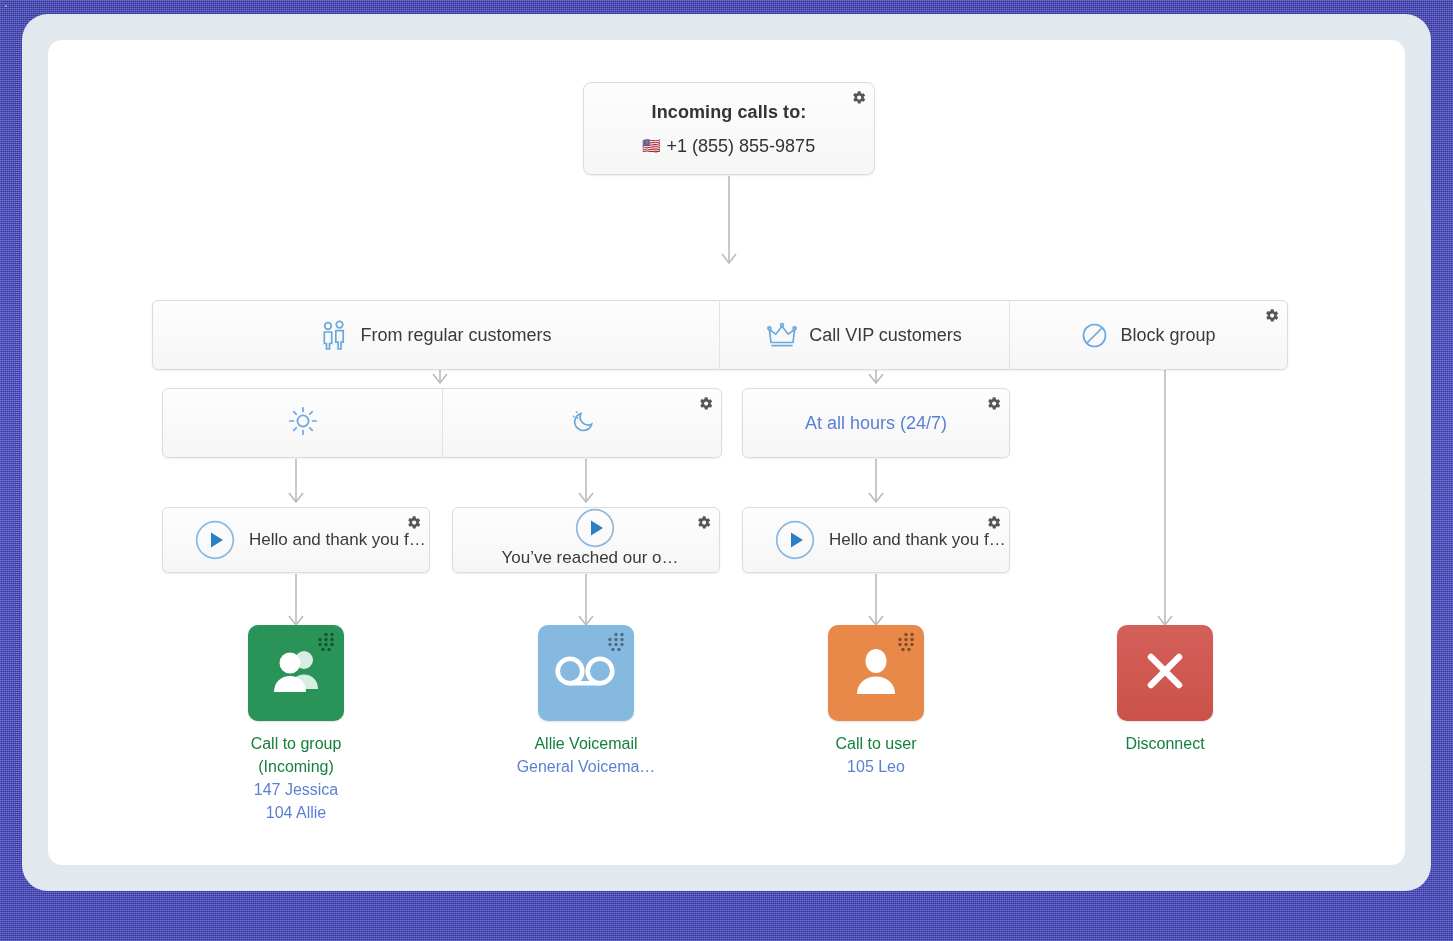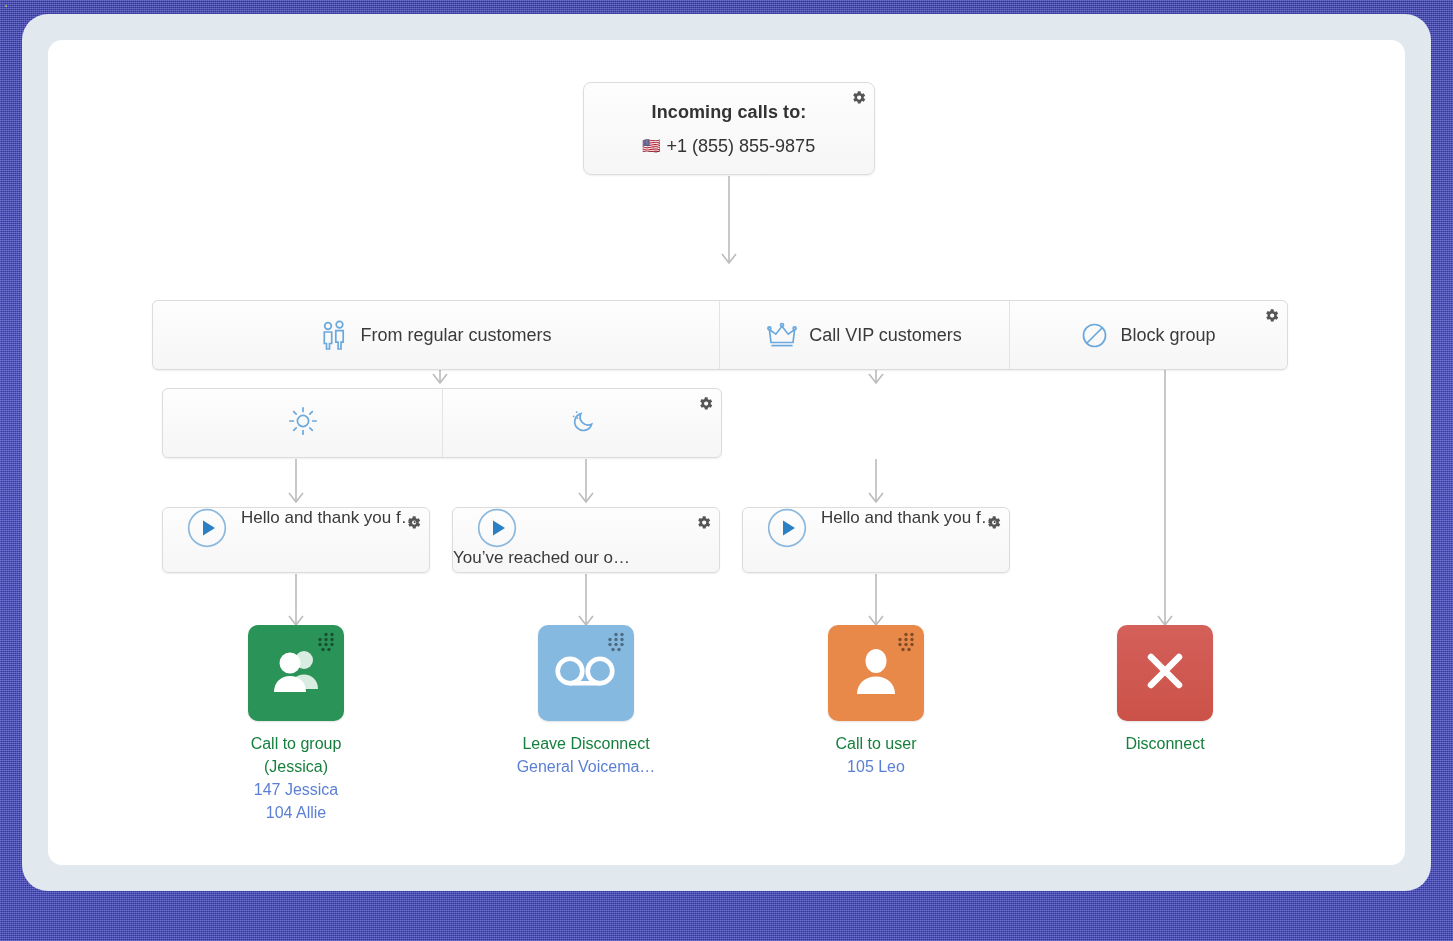--- a/index.html
+++ b/index.html
@@ -66,21 +66,21 @@
   .seg-div{position:absolute;top:0;width:1px;height:68px;background:#e3e3e3;}
   .seg-ico{display:inline-block;margin-right:12px;line-height:0;}
 
   
   .sched-split{left:114px;top:348px;width:560px;height:70px;}
   .sched-half{position:absolute;top:0;height:68px;width:279px;display:flex;align-items:center;justify-content:center;cursor:pointer;}
   .sched-24{left:694px;top:348px;width:268px;height:70px;display:flex;align-items:center;justify-content:center;}
   .sched-24-label{font-size:18px;color:#5b7fd4;cursor:pointer;}
 
   
-  .greet{height:66px;display:flex;}
+  .greet{height:66px;display:flex;align-items:center;padding-left:8px;}
   .greet-play{margin-left:24px;margin-right:14px;line-height:0;cursor:pointer;}
   .greet-text{font-size:17px;color:#3a3a3a;white-space:nowrap;}
   .greet1{left:114px;top:467px;width:268px;}
   .greet2{left:404px;top:467px;width:268px;flex-direction:column;}
   .greet3{left:694px;top:467px;width:268px;}
 
   
   .tile-wrap{position:absolute;width:160px;text-align:center;}
   .tile{
     position:relative;width:96px;height:96px;margin:0 auto;border-radius:10px;
@@ -220,20 +220,28 @@
     <div class="sched-half" style="left:280px;">
       <span>
         <svg width="30" height="30" viewBox="0 0 30 30" fill="none" stroke="#6aa8dd" stroke-width="1.7" stroke-linecap="round">
           <path d="M23.6 18.2a8 8 0 0 1-10.7-10.6 8.6 8.6 0 1 0 10.7 10.6z"></path>
           <path d="M8.6 6.2h.02M5.6 10.4h.02M9.4 12.2h.02"></path>
         </svg>
       </span>
     </div>
   </div>
 
+  <div class="node sched-24">
+    <span class="gear">
+      <svg viewBox="0 0 24 24" fill="#555">
+            <path d="M19.4 13a7.6 7.6 0 0 0 0-2l2-1.5-2-3.4-2.4 1a7.6 7.6 0 0 0-1.7-1L14.9 3h-3.9l-.4 2.6a7.6 7.6 0 0 0-1.7 1l-2.4-1-2 3.4L6.6 11a7.6 7.6 0 0 0 0 2l-2 1.5 2 3.4 2.4-1c.5.4 1.1.8 1.7 1l.4 2.6h3.9l.4-2.6c.6-.2 1.2-.6 1.7-1l2.4 1 2-3.4-2-1.5zM12.9 15a3 3 0 1 1 0-6 3 3 0 0 1 0 6z"></path>
+          </svg>
+    </span>
+    <span class="sched-24-label">At all hours (24/7)</span>
+  </div>
 
   <div class="node greet greet1">
     <span class="gear">
       <svg viewBox="0 0 24 24" fill="#555">
             <path d="M19.4 13a7.6 7.6 0 0 0 0-2l2-1.5-2-3.4-2.4 1a7.6 7.6 0 0 0-1.7-1L14.9 3h-3.9l-.4 2.6a7.6 7.6 0 0 0-1.7 1l-2.4-1-2 3.4L6.6 11a7.6 7.6 0 0 0 0 2l-2 1.5 2 3.4 2.4-1c.5.4 1.1.8 1.7 1l.4 2.6h3.9l.4-2.6c.6-.2 1.2-.6 1.7-1l2.4 1 2-3.4-2-1.5zM12.9 15a3 3 0 1 1 0-6 3 3 0 0 1 0 6z"></path>
           </svg>
     </span>
     <span class="greet-play">
       <svg width="40" height="40" viewBox="0 0 40 40">
             <circle cx="20" cy="20" r="18.3" fill="none" stroke="#8cb9dd" stroke-width="1.7"></circle>
@@ -292,21 +300,21 @@
       <span>
         <svg width="56" height="48" viewBox="0 0 56 48" fill="#ffffff">
           <circle cx="36" cy="13" r="9" opacity=".82"></circle>
           <path d="M22 42c0-9 6.3-14.5 14-14.5S50 33 50 42z" opacity=".82"></path>
           <circle cx="22" cy="16" r="10.5"></circle>
           <path d="M6 45c0-10 7.2-16 16-16s16 6 16 16z"></path>
         </svg>
       </span>
     </div>
     <div class="tile-label">Call to group</div>
-    <div class="tile-label" style="margin-top:0;">(Jessica)</div>
+    <div class="tile-label" style="margin-top:0;">(Incoming)</div>
     <div class="tile-link">147 Jessica</div>
     <div class="tile-link">104 Allie</div>
   </div>
 
   <div class="tile-wrap" style="left:458px;top:585px;">
     <div class="tile t-blue">
       <span class="dots">
         <svg width="22" height="20" viewBox="0 0 22 20" fill="rgba(0,0,0,.42)">
           <circle cx="11" cy="2.5" r="1.7"></circle>
               <circle cx="17" cy="2.5" r="1.7"></circle>
@@ -321,21 +329,21 @@
         </svg>
       </span>
       <span>
         <svg width="62" height="34" viewBox="0 0 62 34" fill="none" stroke="#ffffff" stroke-width="4.6">
           <circle cx="15" cy="17" r="12.3"></circle>
               <circle cx="45" cy="17" r="12.3"></circle>
           <path d="M15 29.3h30" stroke-linecap="round"></path>
         </svg>
       </span>
     </div>
-    <div class="tile-label">Leave Disconnect</div>
+    <div class="tile-label">Allie Voicemail</div>
     <div class="tile-link">General Voicema…</div>
   </div>
 
   <div class="tile-wrap" style="left:748px;top:585px;">
     <div class="tile t-orange">
       <span class="dots">
         <svg width="22" height="20" viewBox="0 0 22 20" fill="rgba(0,0,0,.45)">
           <circle cx="11" cy="2.5" r="1.7"></circle>
               <circle cx="17" cy="2.5" r="1.7"></circle>
           <circle cx="5" cy="7.5" r="1.7"></circle>

